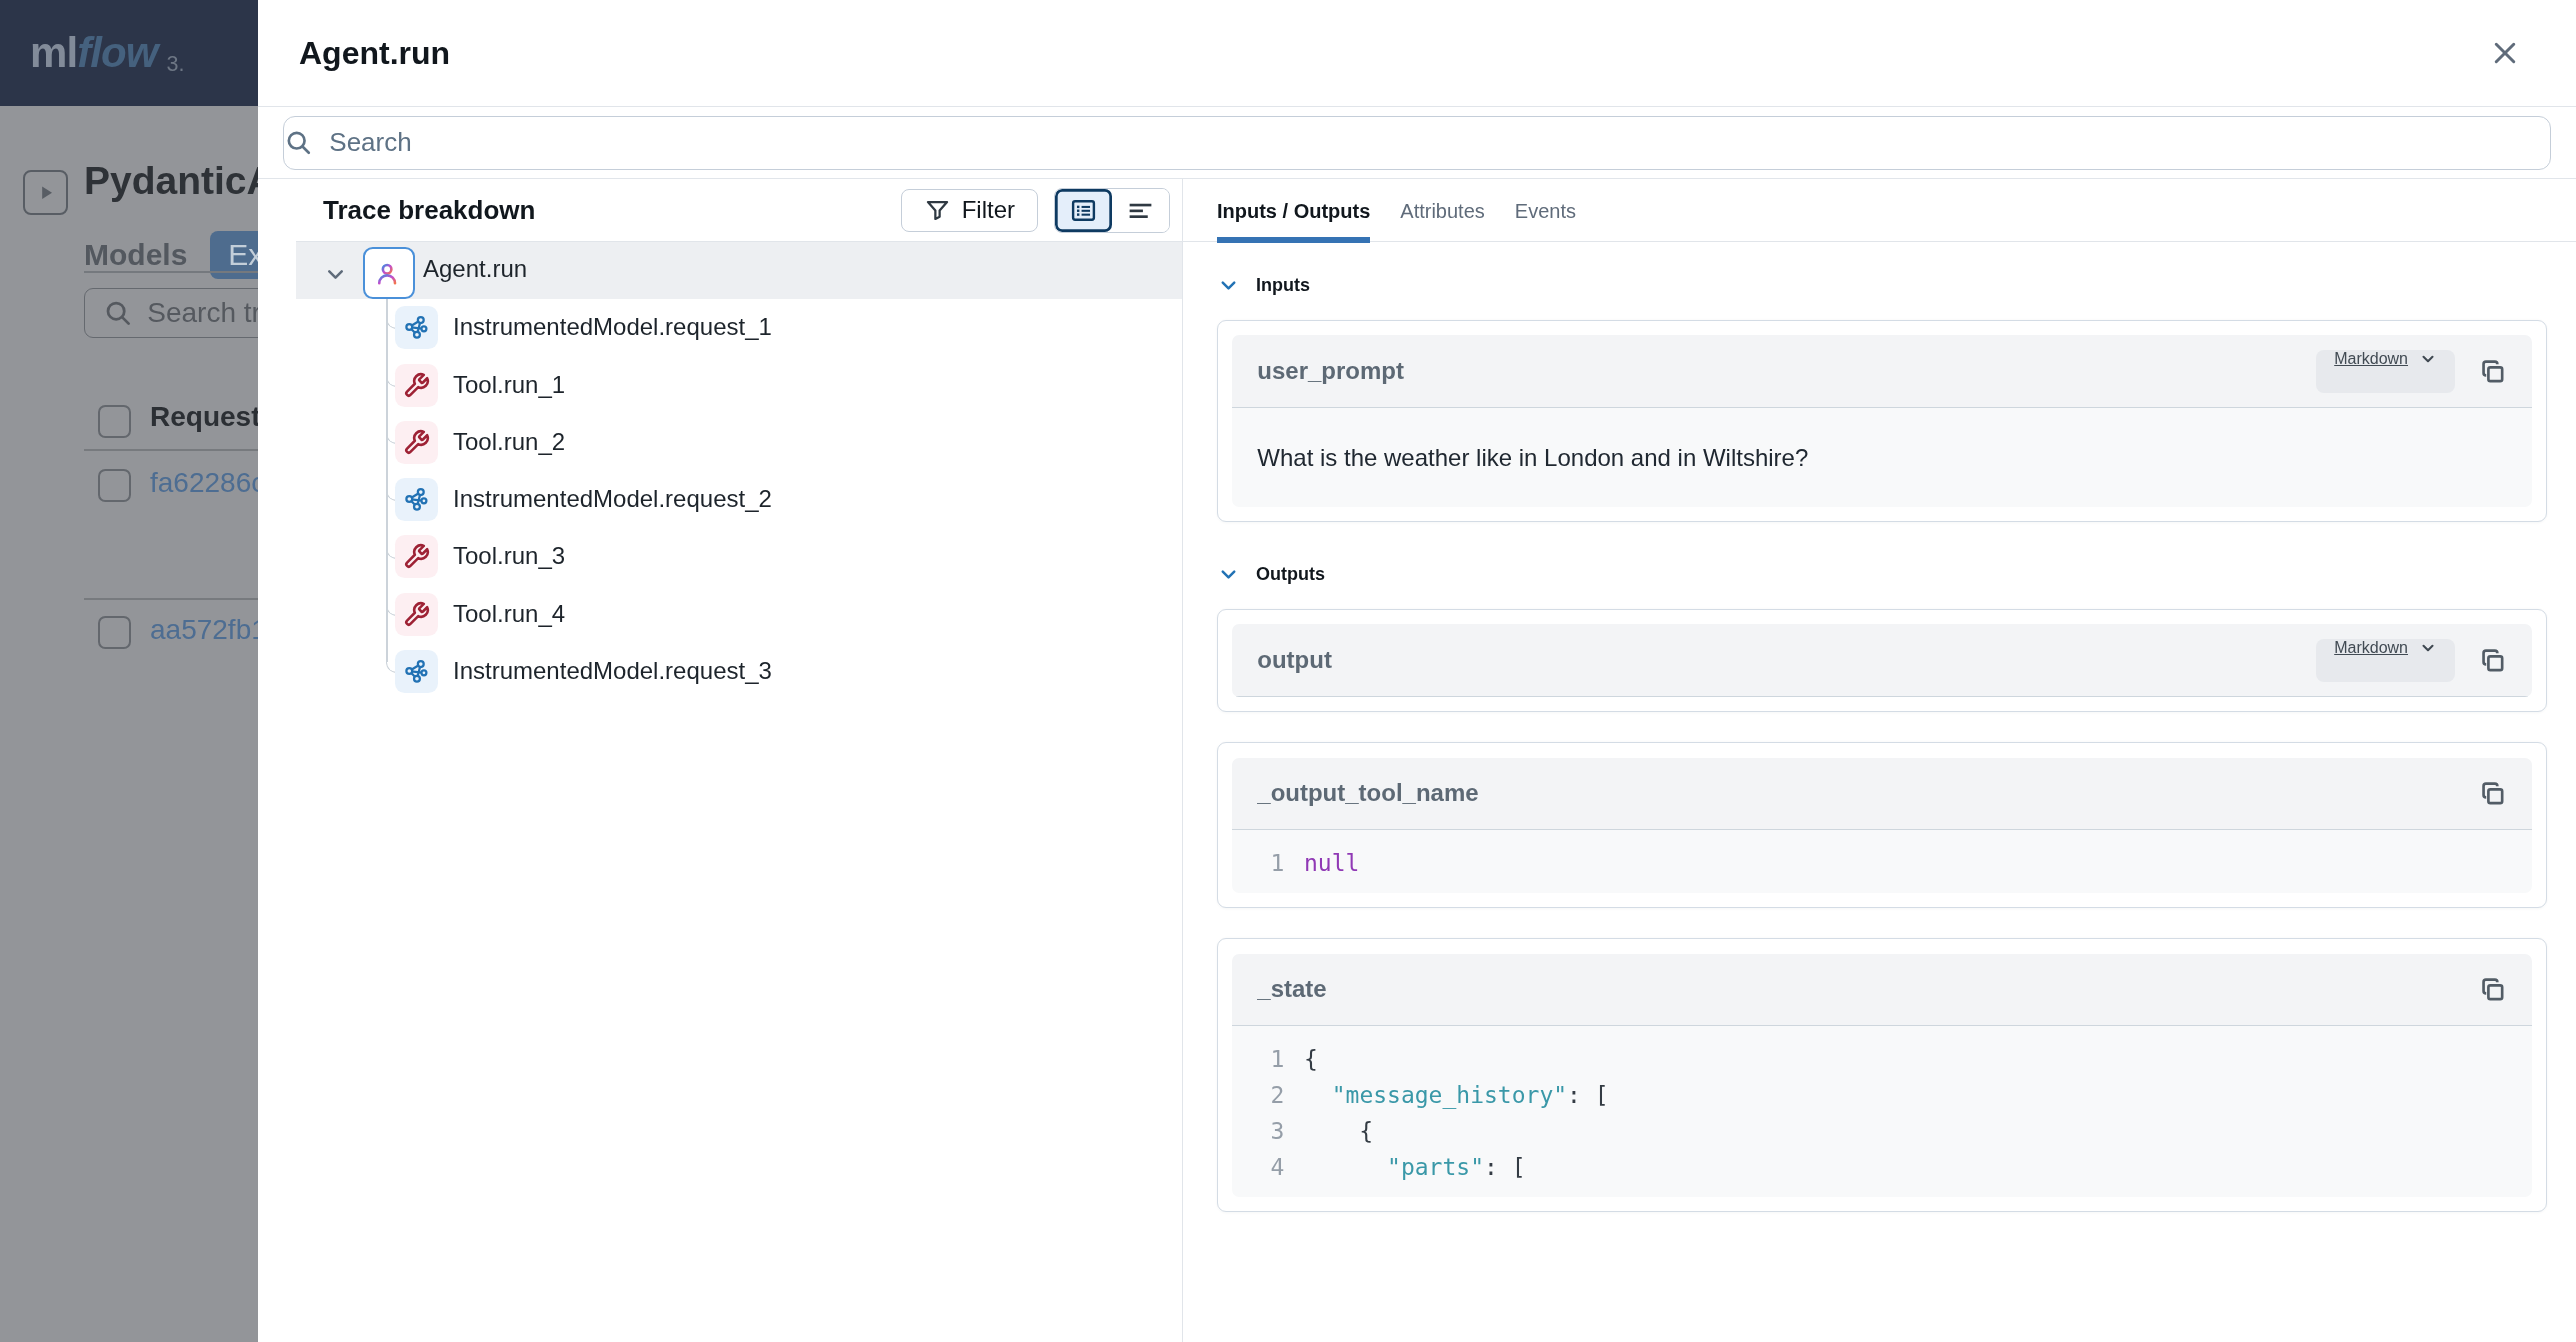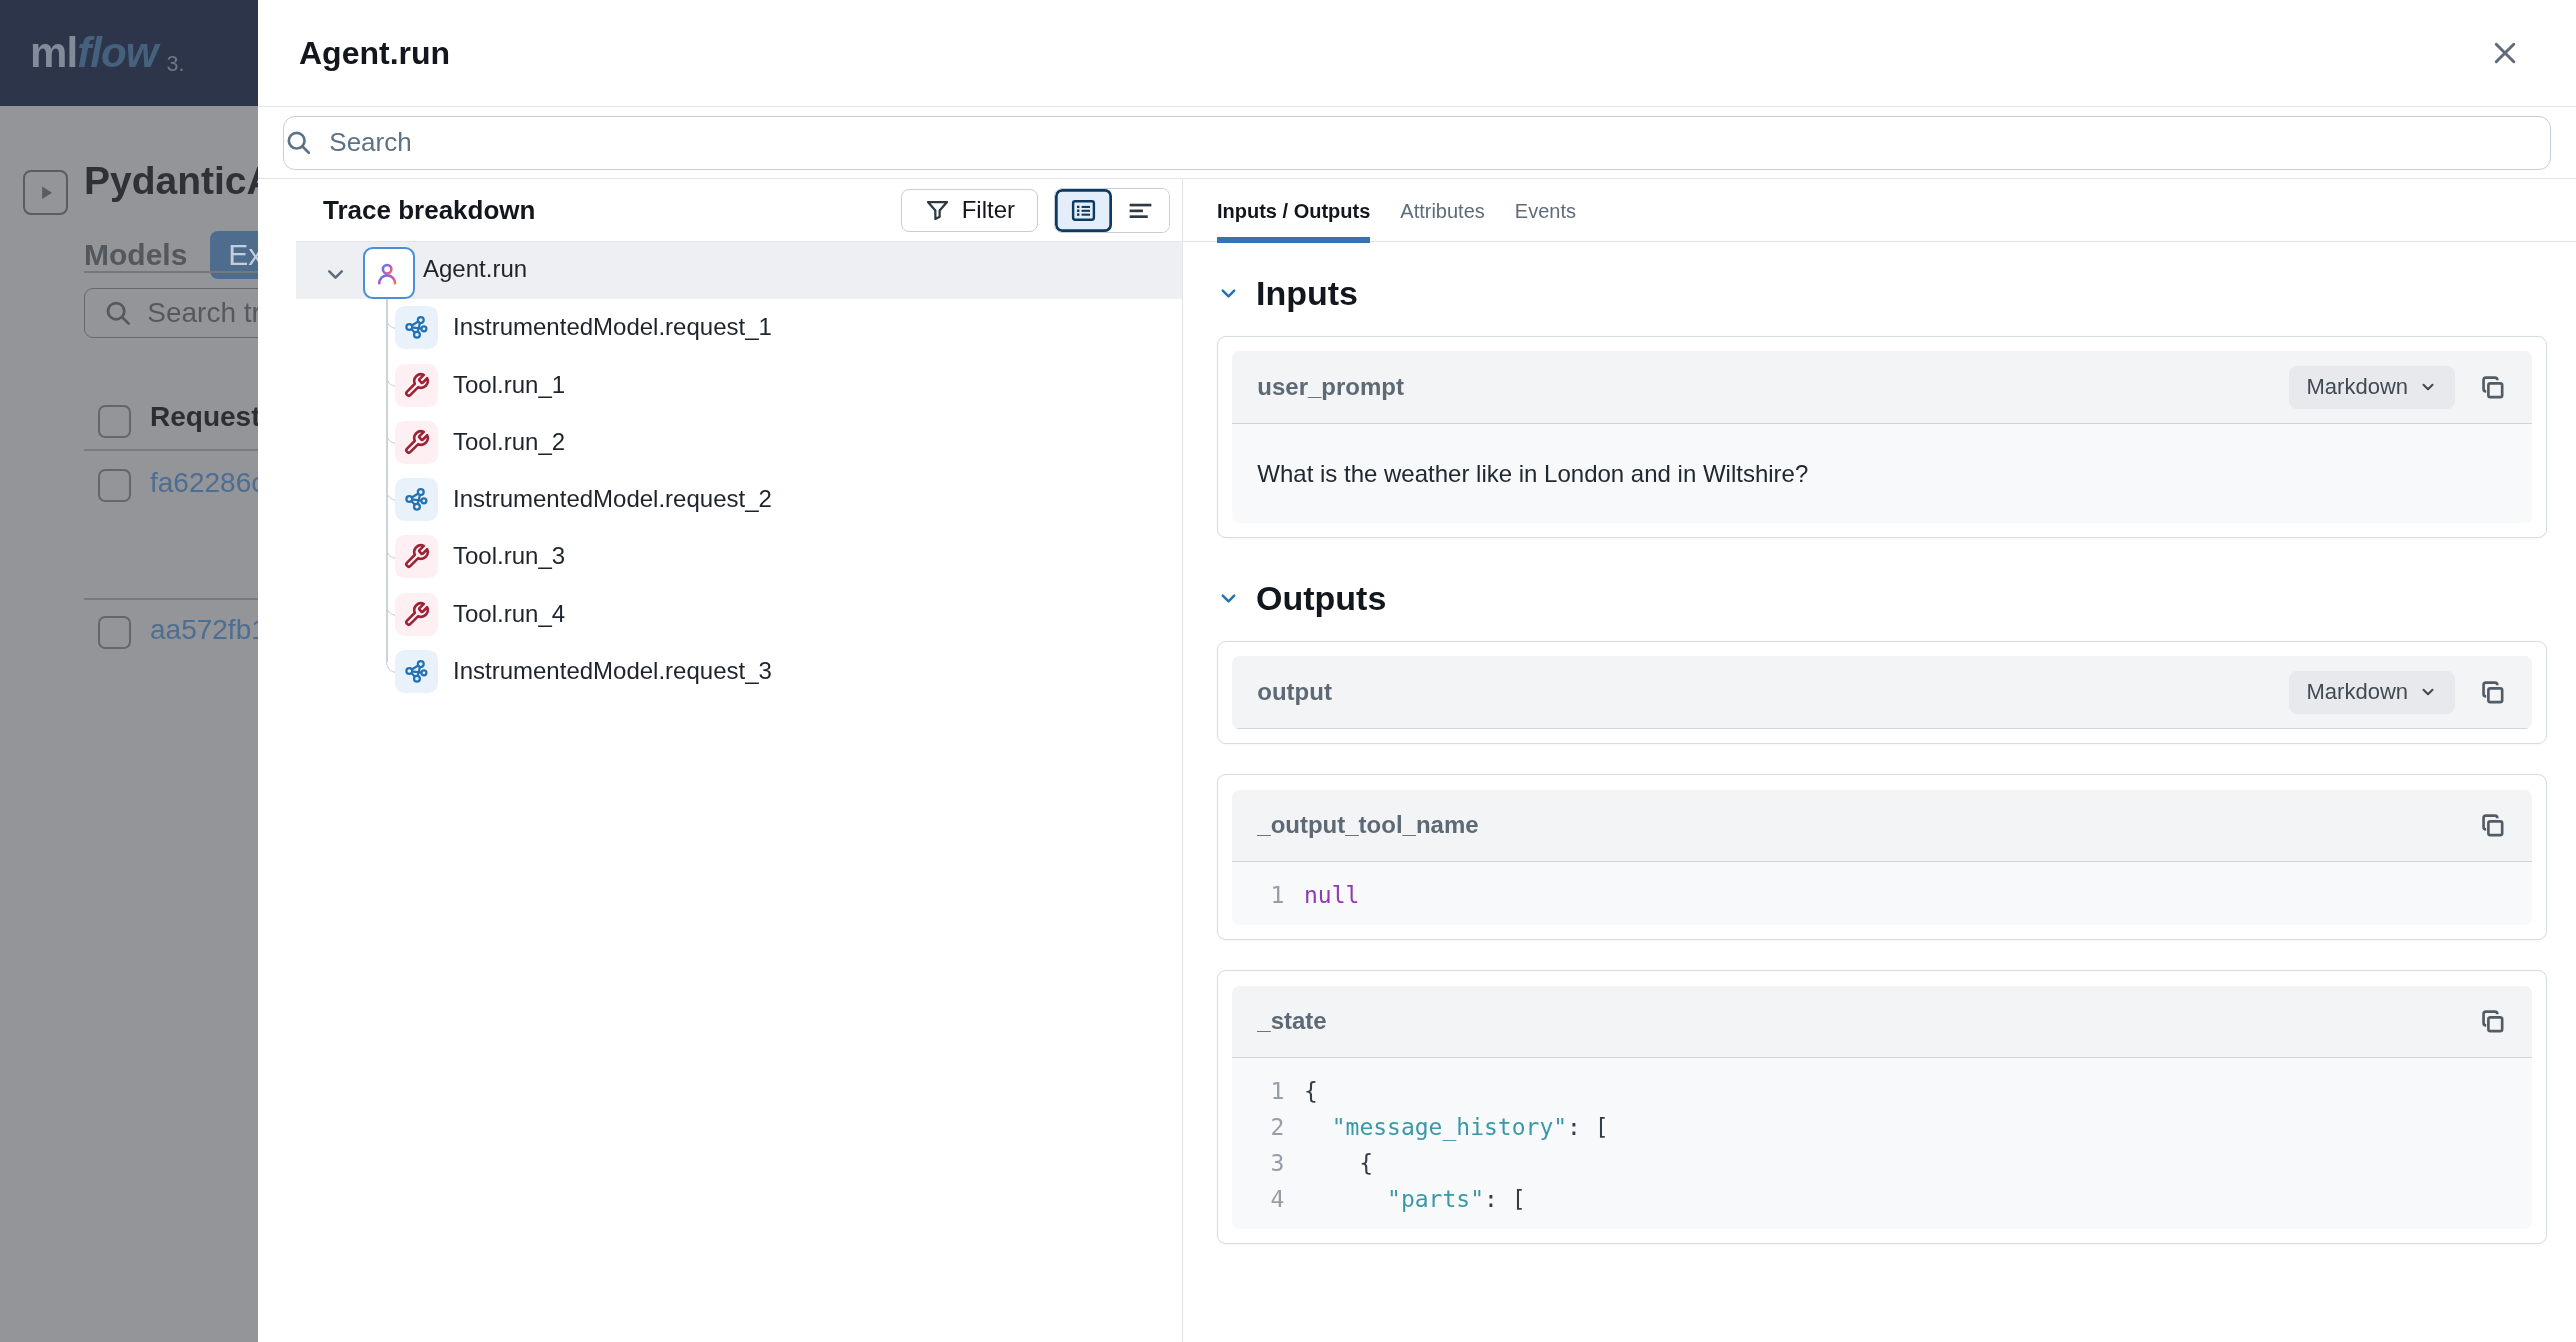--- a/index.html
+++ b/index.html
@@ -61,29 +61,29 @@
   .tree-elbow{position:absolute;left:90px;width:12.5px;height:21.5px;border-left:1.8px solid #ccd3da;border-bottom:1.8px solid #ccd3da;border-bottom-left-radius:10.7px;}
 
   
   .detail-panel{flex:1;display:flex;flex-direction:column;min-width:0;}
   .tabs-bar{height:63px;flex:none;display:flex;align-items:flex-end;gap:30px;padding-left:34px;border-bottom:1.8px solid #e1e5ea;box-sizing:border-box;}
   .tab{position:relative;font-size:20px;color:#5f6b7a;padding-bottom:18px;cursor:pointer;white-space:nowrap;}
   .tab.active{color:#11171d;font-weight:700;}
   .tab.active::after{content:"";position:absolute;left:0;right:0;bottom:-1.8px;height:5.4px;background:#3573b4;}
   .detail-scroll{flex:1;padding:32px 29px 0 34px;box-sizing:border-box;overflow:hidden;}
   .section-head{display:flex;align-items:center;gap:16px;margin-bottom:23px;cursor:pointer;}
-  .section-title{font-size:34px;font-weight:700;color:#11171d;}
+  .section-title{font-size:18px;font-weight:700;color:#11171d;}
   .section{margin-bottom:41px;}
   .card{border:1.8px solid #d4dce5;border-radius:9px;background:#fff;padding:14.3px;margin-bottom:30px;box-shadow:0 0.9px 2.7px rgba(31,39,45,.04);}
   .card:last-child{margin-bottom:0;}
   .kv{border-radius:7.2px;overflow:hidden;}
   .kv-head{background:#f3f4f6;display:flex;align-items:center;padding:14.3px 25px;min-height:43px;border-bottom:1.8px solid #ced6dd;}
   .kv-key{font-size:24px;font-weight:700;color:#5d6975;}
   .kv-actions{margin-left:auto;display:flex;align-items:center;gap:23px;}
-  .pill{height:43px;display:flex;align-items:center;gap:10.7px;background:#e7e9ed;border:none;border-radius:8px;padding:0 18px;font-size:22px;color:#414a53;cursor:pointer;font-family:"Liberation Sans",sans-serif;}
+  .pill{height:43px;display:flex;align-items:flex-start;gap:10.7px;background:#e7e9ed;border:none;border-radius:8px;padding:0 18px;font-size:16px;color:#414a53;cursor:pointer;font-family:"Liberation Sans",sans-serif;text-decoration:underline;}
   .copy-btn{border:none;background:transparent;cursor:pointer;padding:0;display:flex;align-items:center;}
   .kv-body{background:#f8f9fa;padding:30px 25px;font-size:24px;line-height:39px;color:#202831;}
   .kv-code{background:#f8f9fa;padding:14.3px 25px 12.5px 25px;font-family:"DejaVu Sans Mono",monospace;font-size:23px;}
   .code-line{display:flex;line-height:36px;white-space:pre;}
   .code-num{width:27px;text-align:right;color:#959ea8;flex:none;margin-right:19.7px;}
   .tok-plain{color:#343c44;}
   .tok-key{color:#3a98a8;}
   .tok-null{color:#9039b5;}
 </style>
 </head>

